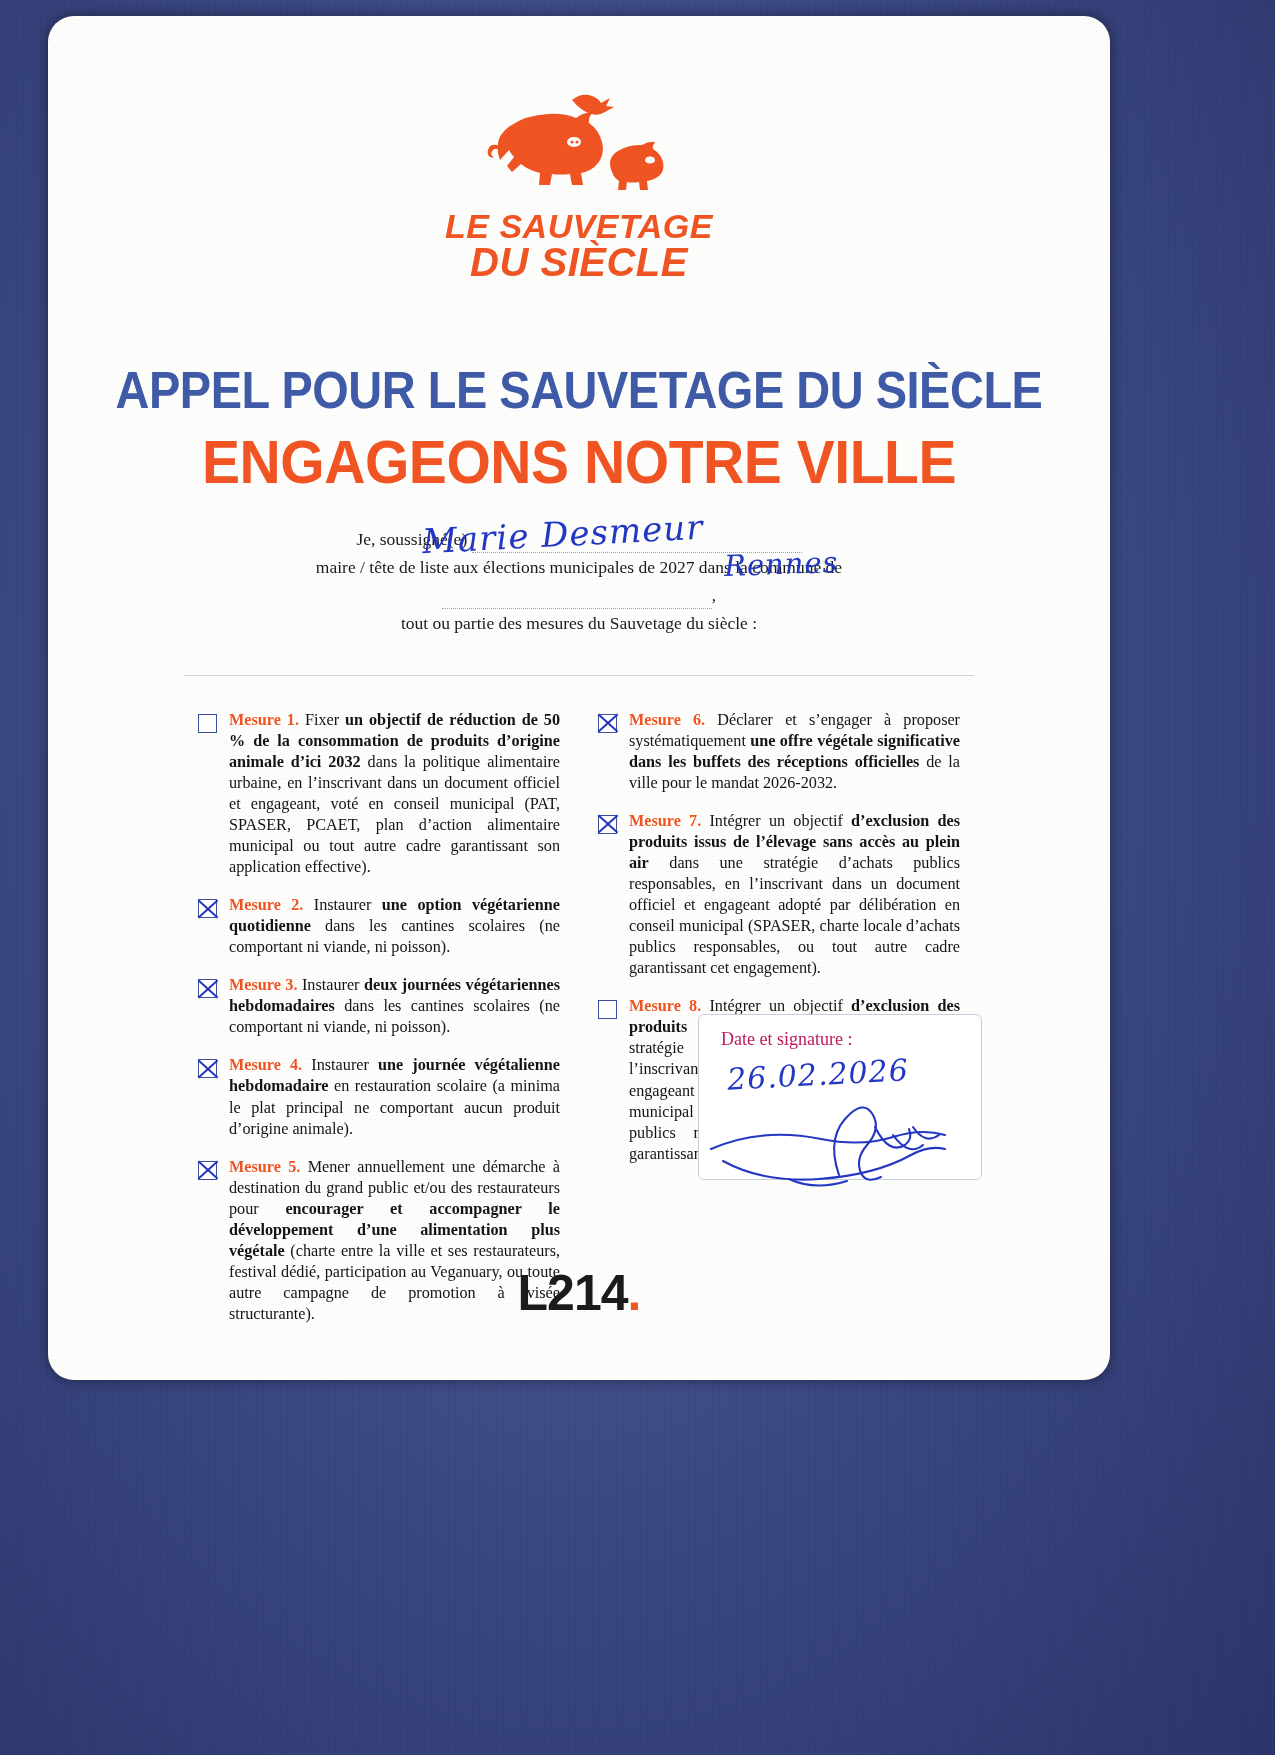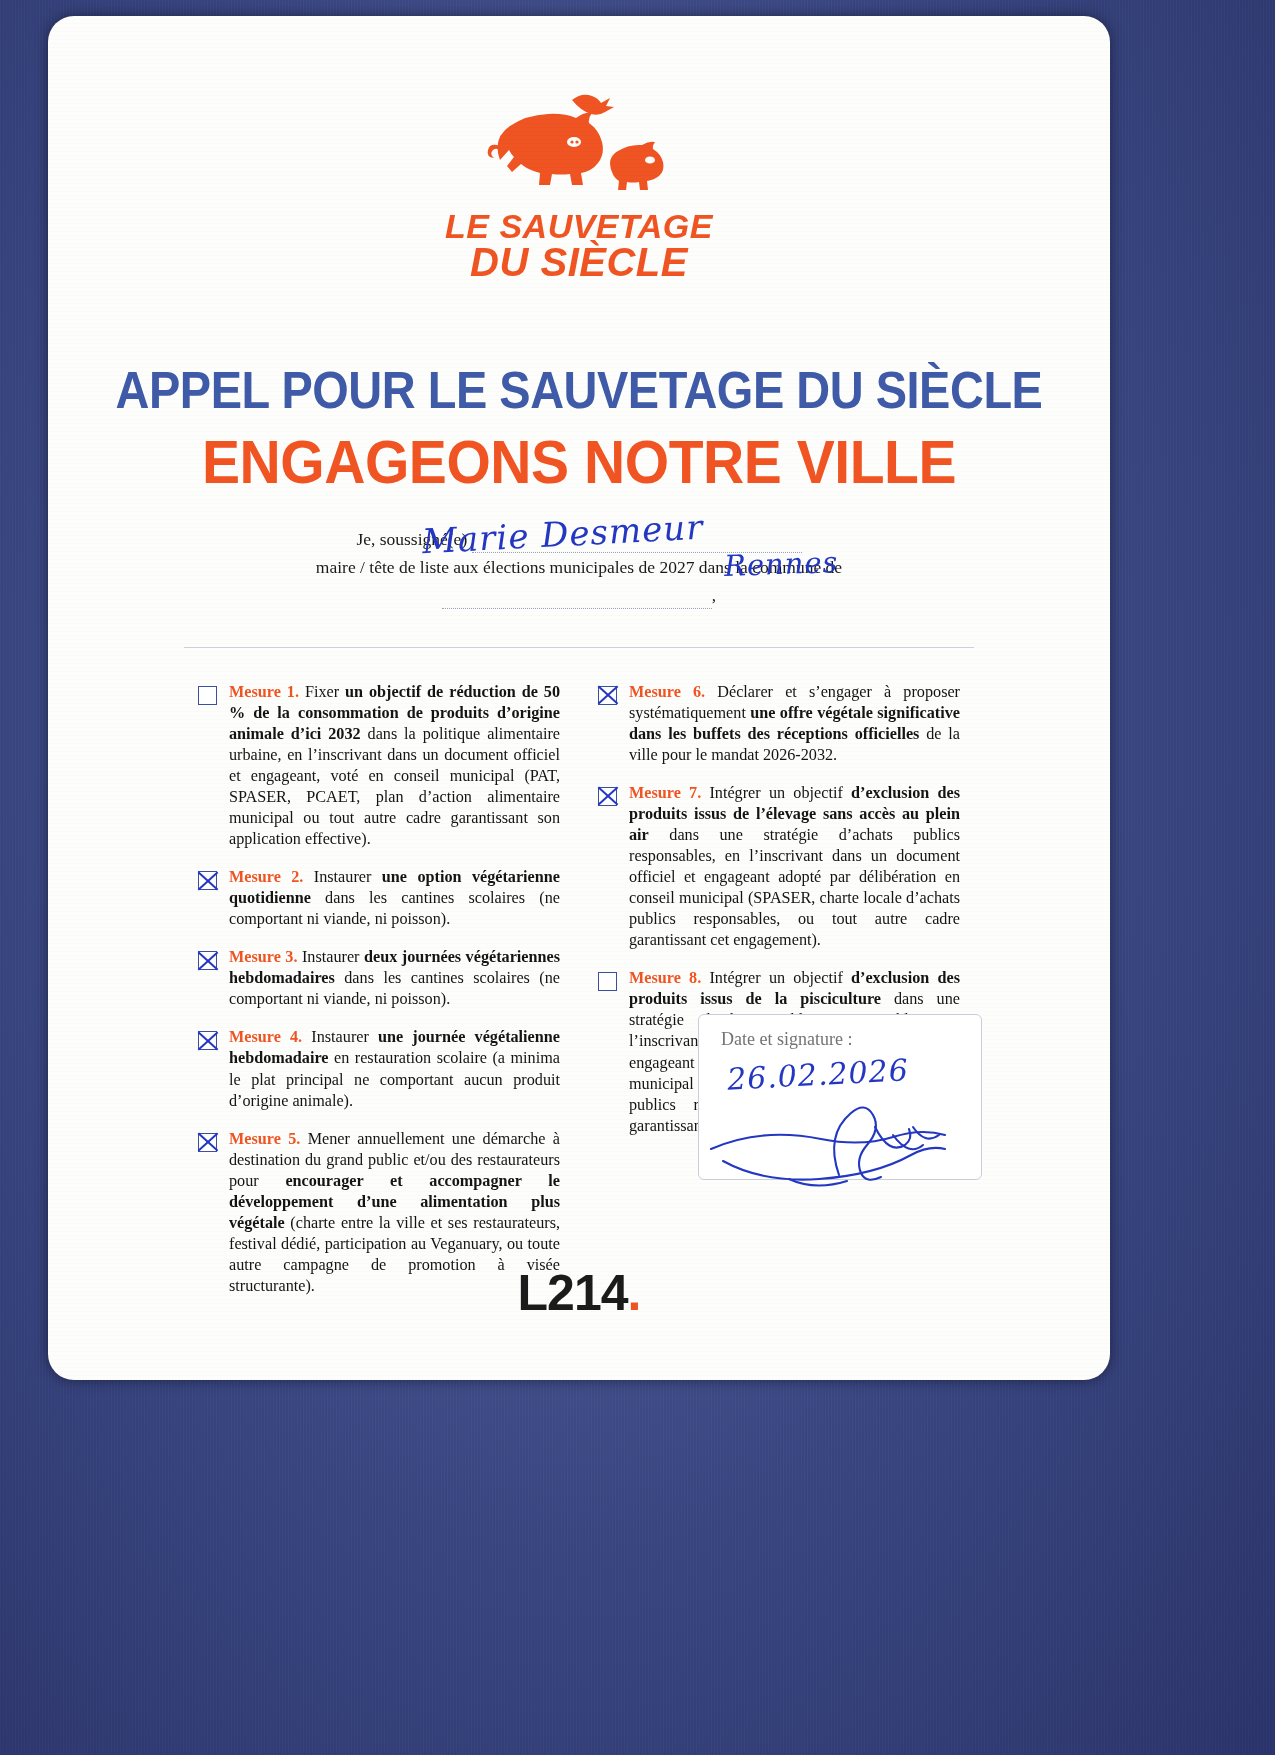--- a/index.html
+++ b/index.html
@@ -193,21 +193,21 @@
     height: 164px;
     border: 1px solid #c9cedb;
     border-radius: 6px;
     background: #fff;
   }
   .sign-label {
     position: absolute;
     left: 22px;
     top: 14px;
     font-size: 18px;
-    color: #737373;
+    color: #be185d;
   }
   .sign-date {
     position: absolute;
     left: 28px;
     top: 42px;
     font-family: "DejaVu Serif", serif;
     font-style: italic;
     color: #2337c2;
     font-size: 30px;
     letter-spacing: 1px;
@@ -279,20 +279,21 @@
 
   <div class="pledge">
     <span class="line">
       <span>Je, soussigné(e)</span>
       <span class="fill a"></span>
     </span>
     <span class="line">
       <span>maire / tête de liste aux élections municipales de 2027 dans la commune de</span>
       <span class="fill b"></span><span>,</span>
     </span>
+    <span class="line">tout ou partie des mesures du Sauvetage du siècle :</span>
 
     <span class="handwrite hw-name">Marie Desmeur</span>
     <span class="handwrite hw-city">Rennes</span>
   </div>
 
   <div class="divider"></div>
 
   <div class="measures">
     <div class="col" id="col-left">
         <div class="measure">

